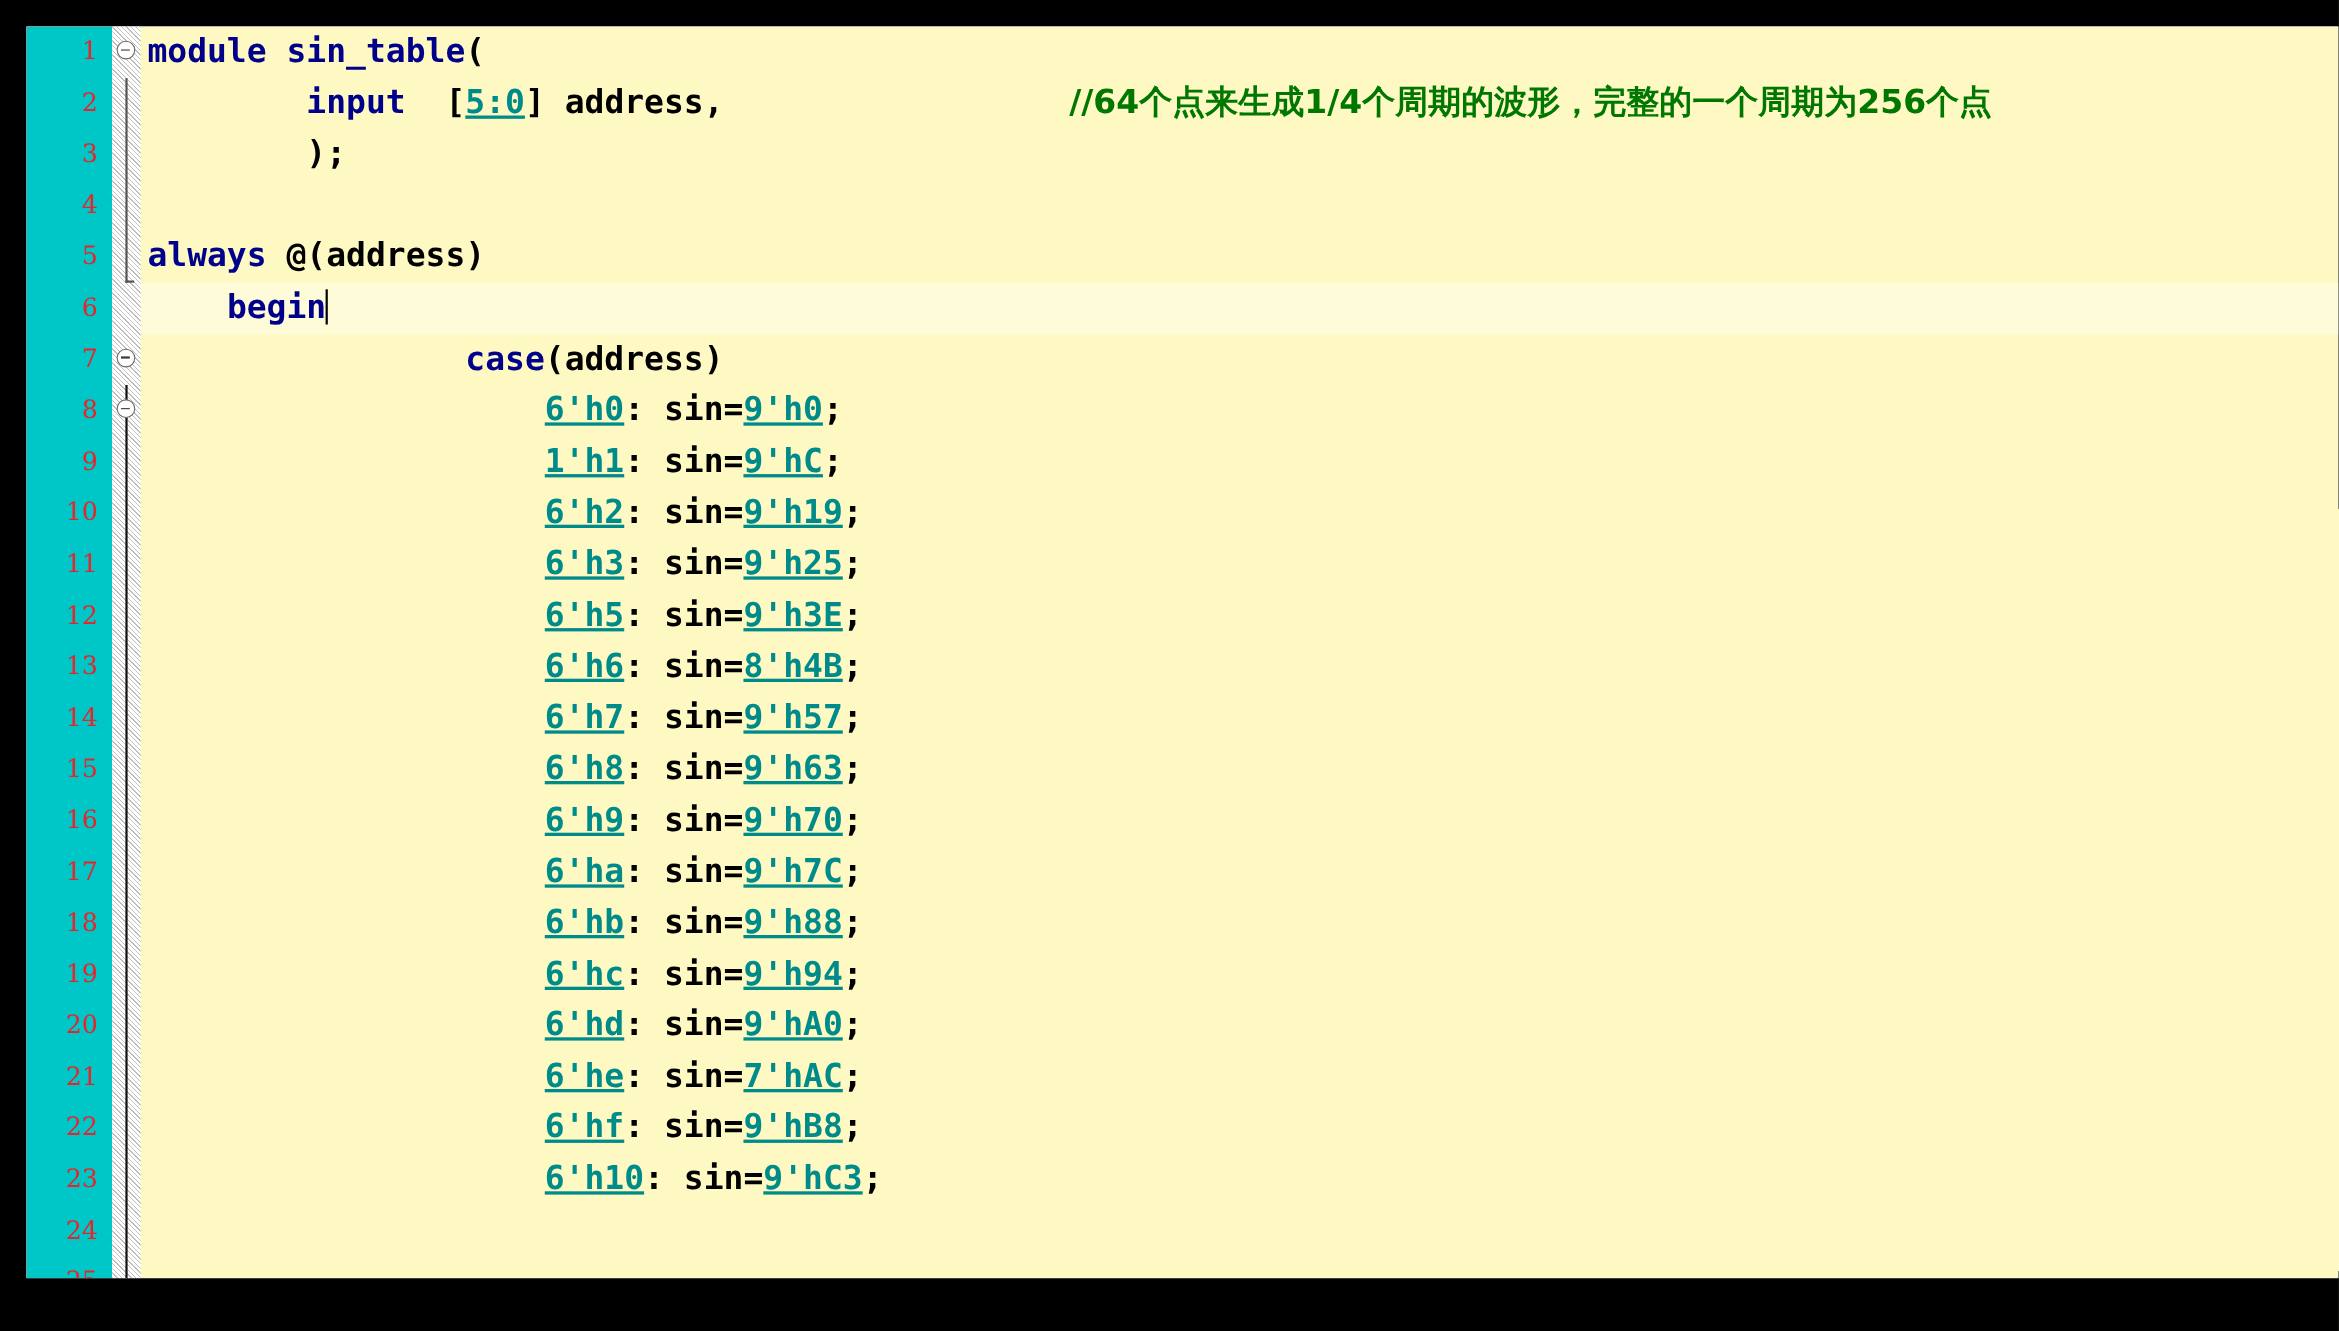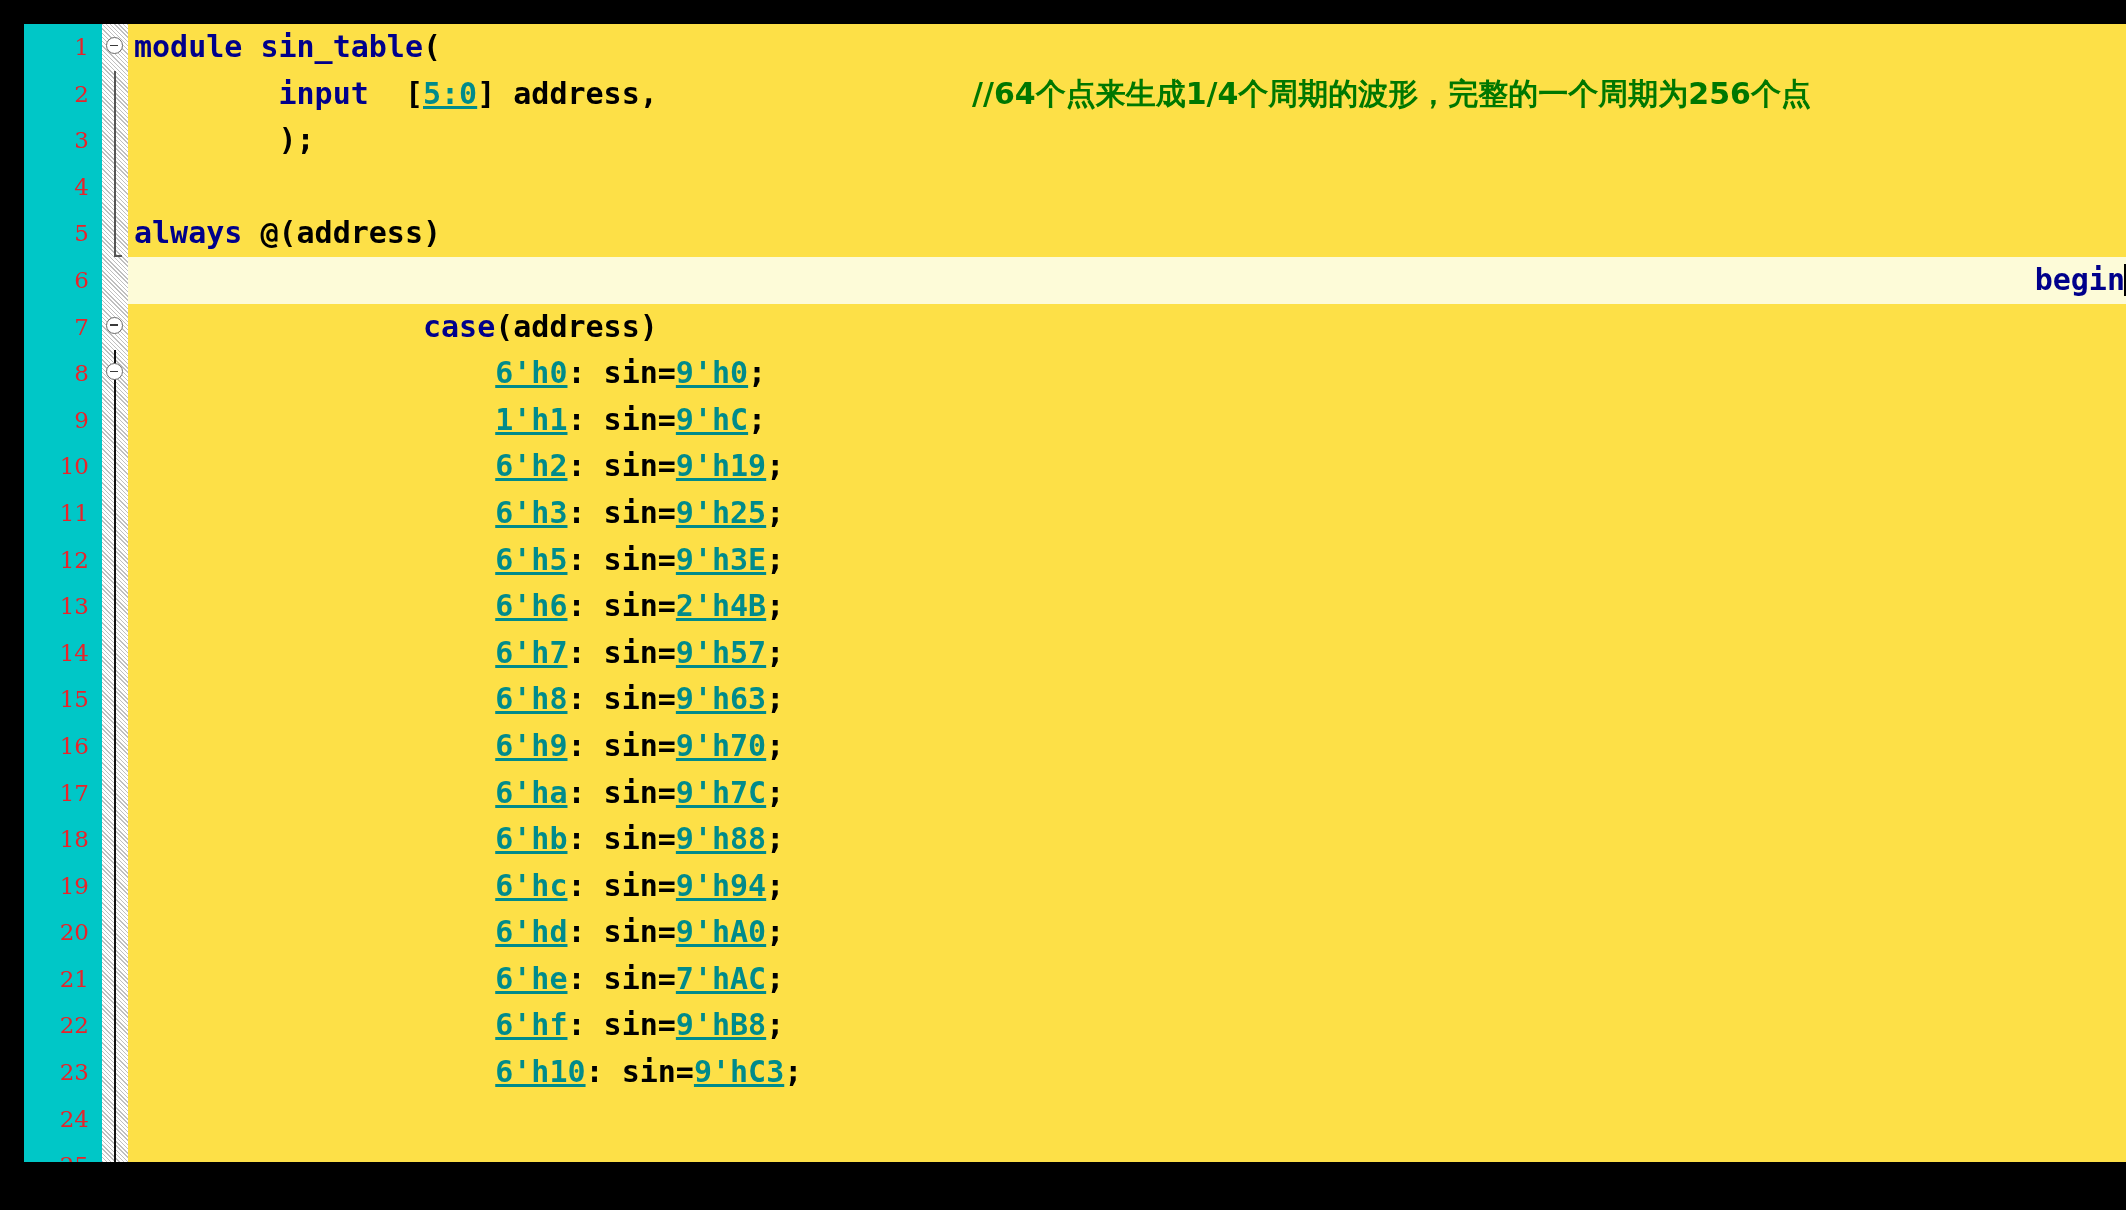--- a/index.html
+++ b/index.html
@@ -93,36 +93,35 @@
     left: 12px;
     top: 326px;
     width: 2px;
     height: 812px;
     background: #111111;
   }
   
   #code-area {
     flex: 1 1 auto;
     position: relative;
-    background: #fde047;
+    background: #fef9c3;
     overflow: hidden;
   }
   .code-line {
     height: 46.6px;
     line-height: 46.6px;
     white-space: pre;
     font-family: "DejaVu Sans Mono", monospace;
     font-size: 30px;
     color: #000000;
     padding-left: 6px;
     position: relative;
   }
   .code-line.current {
     background: #fdfbd8;
-    text-align: right;
   }
   .kw    { color: #00008b; font-weight: 700; }
   .num   { color: #008b8b; font-weight: 700; text-decoration: underline; }
   .punct { color: #000000; font-weight: 700; }
   .plain { color: #000000; font-weight: bold; }
   .cmt   { color: #007700; font-family: "DejaVu Sans", sans-serif; font-weight: 700; }
   .caret {
     display: inline-block;
     width: 0;
     border-left: 2px solid #000000;
@@ -212,21 +211,21 @@
         <div class="code-line"><span class="plain">        </span><span class="punct">);</span></div>
         <div class="code-line"><span class="plain"></span></div>
         <div class="code-line"><span class="kw">always </span><span class="punct">@(</span><span class="plain">address</span><span class="punct">)</span></div>
         <div class="code-line current"><span class="plain">    </span><span class="kw">begin</span><span class="caret"></span></div>
         <div class="code-line"><span class="plain">                </span><span class="kw">case</span><span class="punct">(</span><span class="plain">address</span><span class="punct">)</span></div>
         <div class="code-line"><span class="plain">                    </span><span class="num">6'h0</span><span class="punct">: </span><span class="plain">sin</span><span class="punct">=</span><span class="num">9'h0</span><span class="punct">;</span></div>
         <div class="code-line"><span class="plain">                    </span><span class="num">1'h1</span><span class="punct">: </span><span class="plain">sin</span><span class="punct">=</span><span class="num">9'hC</span><span class="punct">;</span></div>
         <div class="code-line"><span class="plain">                    </span><span class="num">6'h2</span><span class="punct">: </span><span class="plain">sin</span><span class="punct">=</span><span class="num">9'h19</span><span class="punct">;</span></div>
         <div class="code-line"><span class="plain">                    </span><span class="num">6'h3</span><span class="punct">: </span><span class="plain">sin</span><span class="punct">=</span><span class="num">9'h25</span><span class="punct">;</span></div>
         <div class="code-line"><span class="plain">                    </span><span class="num">6'h5</span><span class="punct">: </span><span class="plain">sin</span><span class="punct">=</span><span class="num">9'h3E</span><span class="punct">;</span></div>
-        <div class="code-line"><span class="plain">                    </span><span class="num">6'h6</span><span class="punct">: </span><span class="plain">sin</span><span class="punct">=</span><span class="num">2'h4B</span><span class="punct">;</span></div>
+        <div class="code-line"><span class="plain">                    </span><span class="num">6'h6</span><span class="punct">: </span><span class="plain">sin</span><span class="punct">=</span><span class="num">8'h4B</span><span class="punct">;</span></div>
         <div class="code-line"><span class="plain">                    </span><span class="num">6'h7</span><span class="punct">: </span><span class="plain">sin</span><span class="punct">=</span><span class="num">9'h57</span><span class="punct">;</span></div>
         <div class="code-line"><span class="plain">                    </span><span class="num">6'h8</span><span class="punct">: </span><span class="plain">sin</span><span class="punct">=</span><span class="num">9'h63</span><span class="punct">;</span></div>
         <div class="code-line"><span class="plain">                    </span><span class="num">6'h9</span><span class="punct">: </span><span class="plain">sin</span><span class="punct">=</span><span class="num">9'h70</span><span class="punct">;</span></div>
         <div class="code-line"><span class="plain">                    </span><span class="num">6'ha</span><span class="punct">: </span><span class="plain">sin</span><span class="punct">=</span><span class="num">9'h7C</span><span class="punct">;</span></div>
         <div class="code-line"><span class="plain">                    </span><span class="num">6'hb</span><span class="punct">: </span><span class="plain">sin</span><span class="punct">=</span><span class="num">9'h88</span><span class="punct">;</span></div>
         <div class="code-line"><span class="plain">                    </span><span class="num">6'hc</span><span class="punct">: </span><span class="plain">sin</span><span class="punct">=</span><span class="num">9'h94</span><span class="punct">;</span></div>
         <div class="code-line"><span class="plain">                    </span><span class="num">6'hd</span><span class="punct">: </span><span class="plain">sin</span><span class="punct">=</span><span class="num">9'hA0</span><span class="punct">;</span></div>
         <div class="code-line"><span class="plain">                    </span><span class="num">6'he</span><span class="punct">: </span><span class="plain">sin</span><span class="punct">=</span><span class="num">7'hAC</span><span class="punct">;</span></div>
         <div class="code-line"><span class="plain">                    </span><span class="num">6'hf</span><span class="punct">: </span><span class="plain">sin</span><span class="punct">=</span><span class="num">9'hB8</span><span class="punct">;</span></div>
         <div class="code-line"><span class="plain">                    </span><span class="num">6'h10</span><span class="punct">: </span><span class="plain">sin</span><span class="punct">=</span><span class="num">9'hC3</span><span class="punct">;</span></div>

